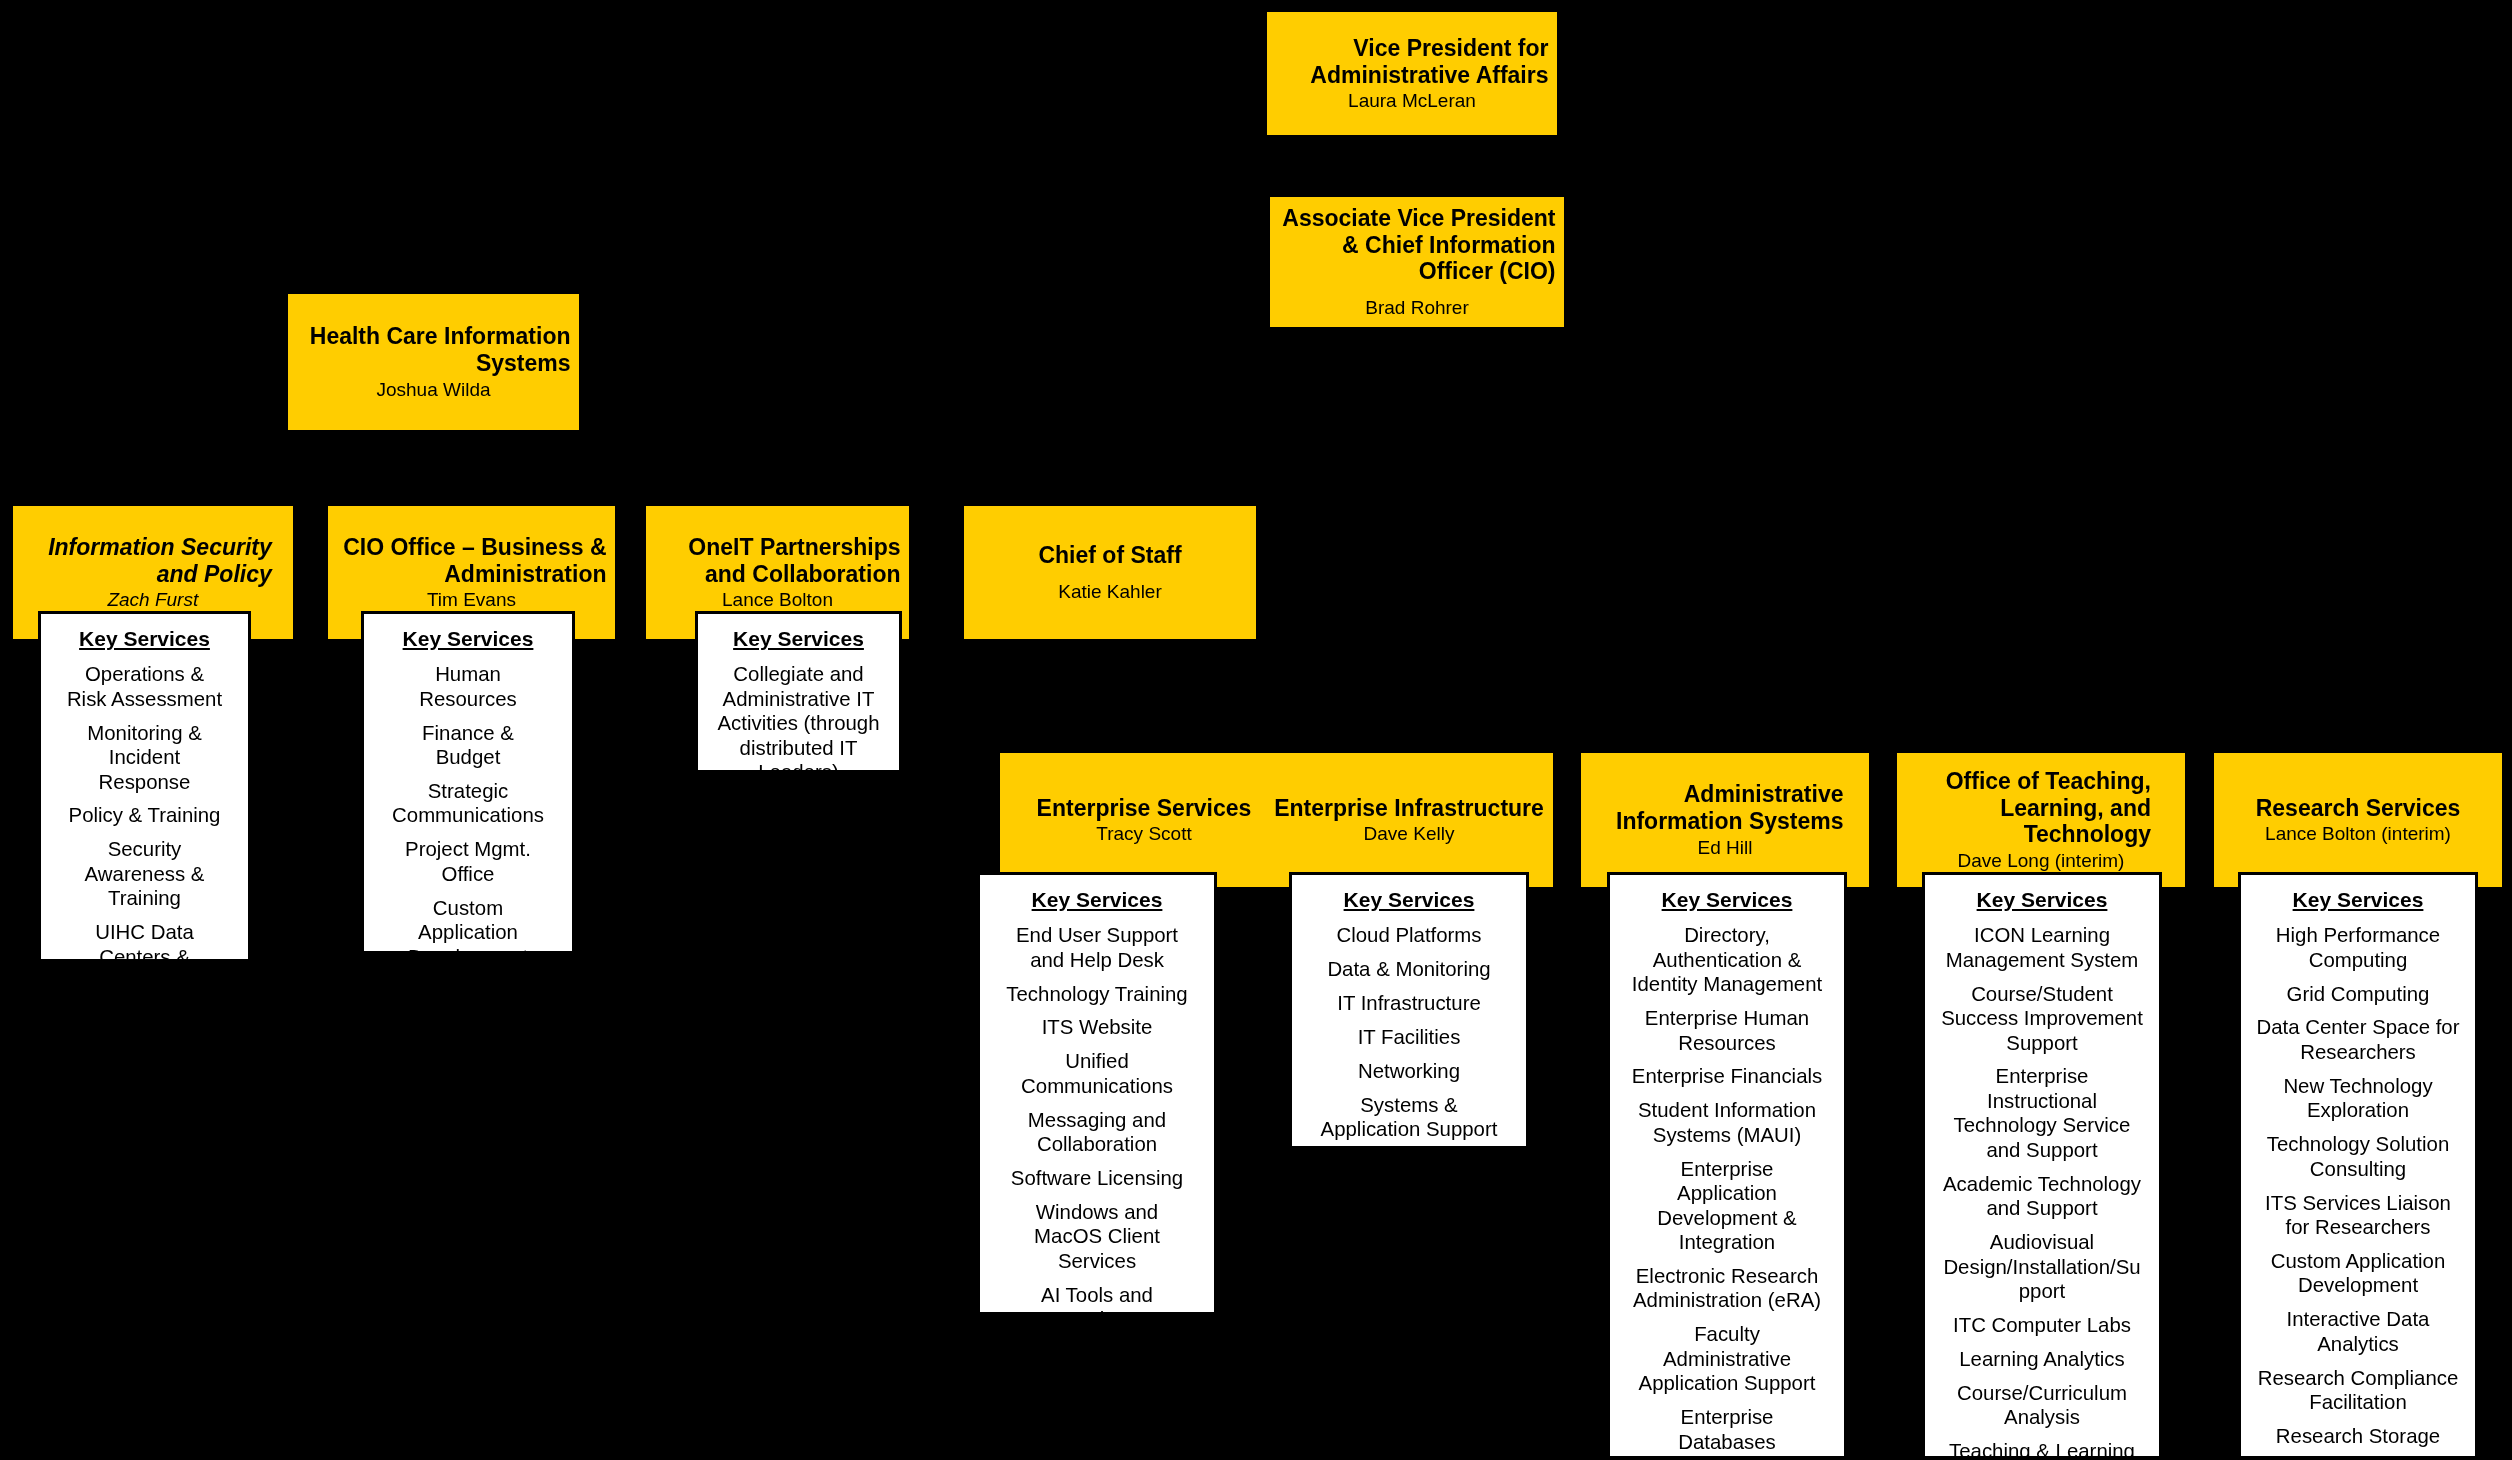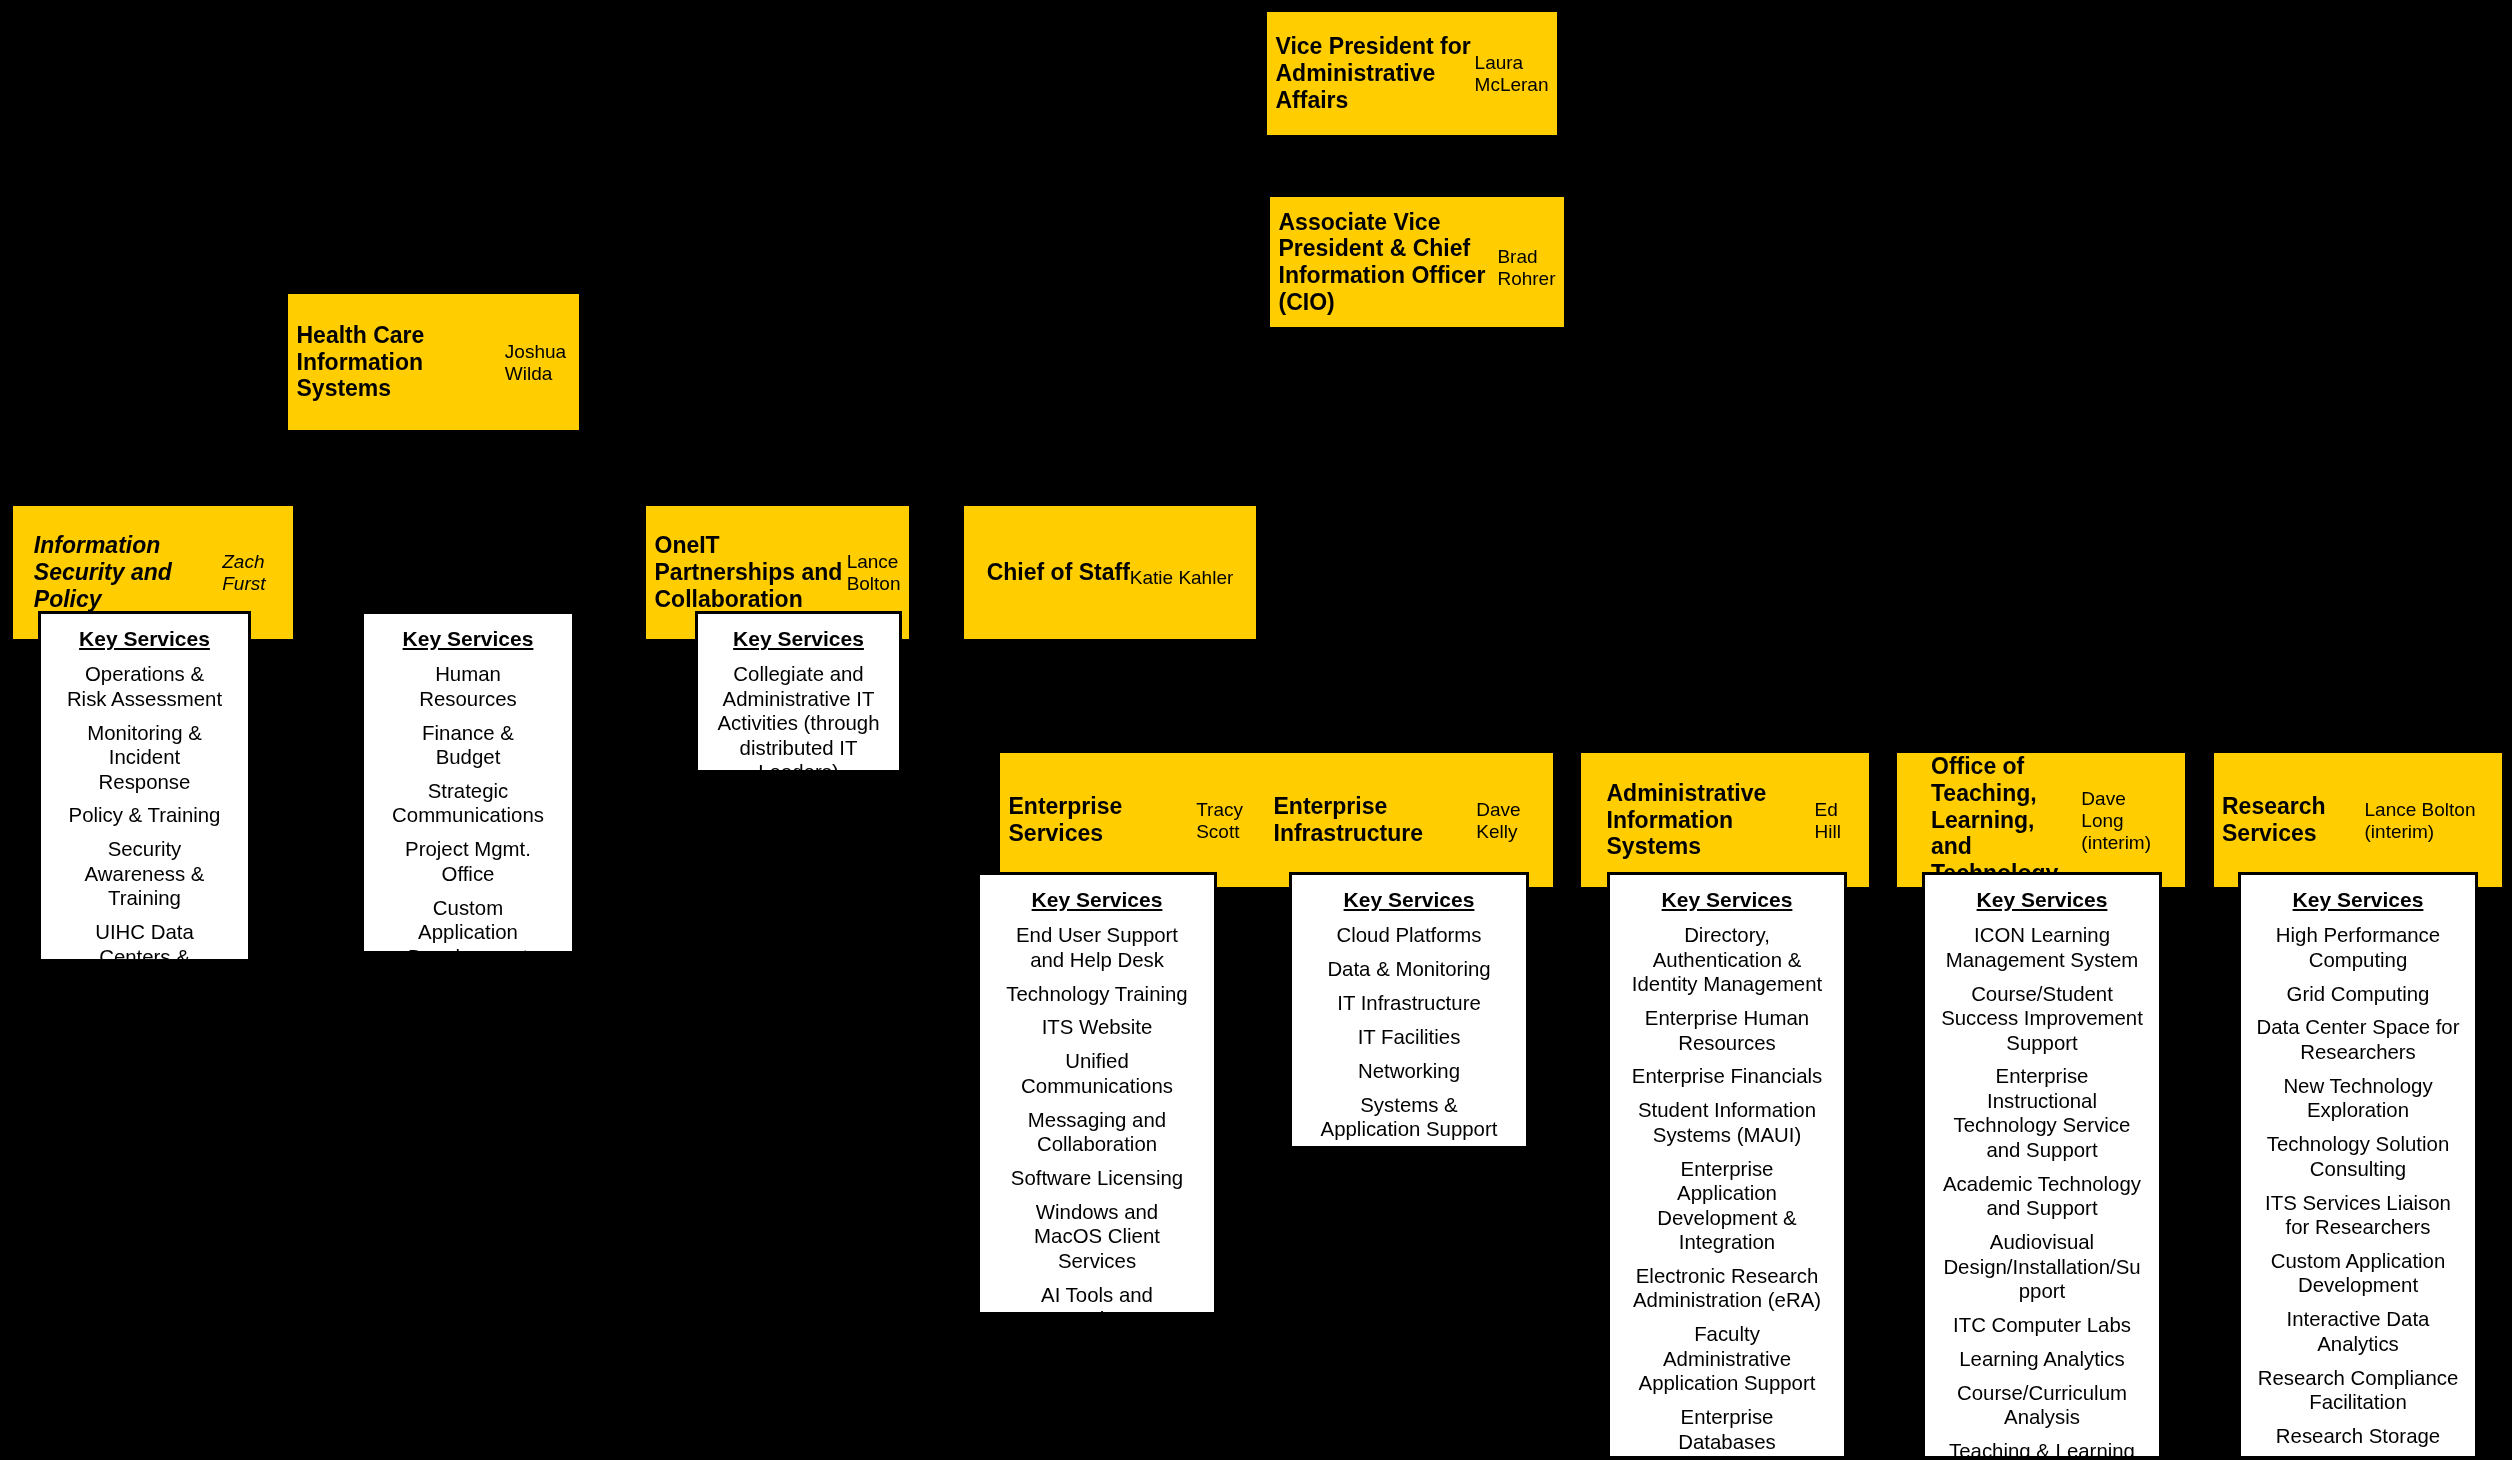--- a/index.html
+++ b/index.html
@@ -2,22 +2,22 @@
 <html style="--gold: #FFCD00; --black: #000000; --white: #FFFFFF;font-size:13.6px"><head>
 <meta charset="utf-8">
 <style>
   html,body{margin:0;padding:0;background:#000;}
   body{font-family:"Liberation Sans", sans-serif;}
   #canvas{position:relative;width:2512px;height:1460px;background:var(--black,#000);overflow:hidden;}
   .unit{
     position:absolute;
     background:var(--gold,#FFCD00);
     color:var(--black,#000);
-    display:flex;flex-direction:row;justify-content:center;align-items:center;
-    text-align:left;z-index:1;box-sizing:border-box;
+    display:flex;flex-direction:column;justify-content:center;align-items:center;
+    text-align:right;z-index:1;box-sizing:border-box;
   }
   .unit .t{font-weight:bold;font-size:23px;line-height:1.16;}
   .unit .n{font-size:19px;line-height:1.16;margin-top:1.7px;}
   .unit.gap .n{margin-top:12px;}
   .ks{
     position:absolute;
     background:var(--white,#fff);
     border:3.4px solid var(--black,#000);
     color:var(--black,#000);
     z-index:2;text-align:center;
@@ -44,20 +44,24 @@
   <div class="unit" style="left:288px;top:294px;width:291px;height:136px;padding:0 8.5px;">
     <div class="t">Health Care Information Systems</div>
     <div class="n">Joshua Wilda</div>
   </div>
 
   <div class="unit" style="left:12.8px;top:506px;width:280px;height:133px;padding:0 21px;font-style:italic;">
     <div class="t">Information Security and Policy</div>
     <div class="n">Zach Furst</div>
   </div>
 
+  <div class="unit" style="left:328px;top:506px;width:287px;height:133px;padding:0 8.5px;">
+    <div class="t">CIO Office – Business &amp; Administration</div>
+    <div class="n">Tim Evans</div>
+  </div>
 
   <div class="unit" style="left:646px;top:506px;width:263px;height:133px;padding:0 8.5px;">
     <div class="t">OneIT Partnerships and Collaboration</div>
     <div class="n">Lance Bolton</div>
   </div>
 
   <div class="unit gap" style="left:964px;top:506px;width:292px;height:133px;padding:0 8.5px;">
     <div class="t">Chief of Staff</div>
     <div class="n">Katie Kahler</div>
   </div>

